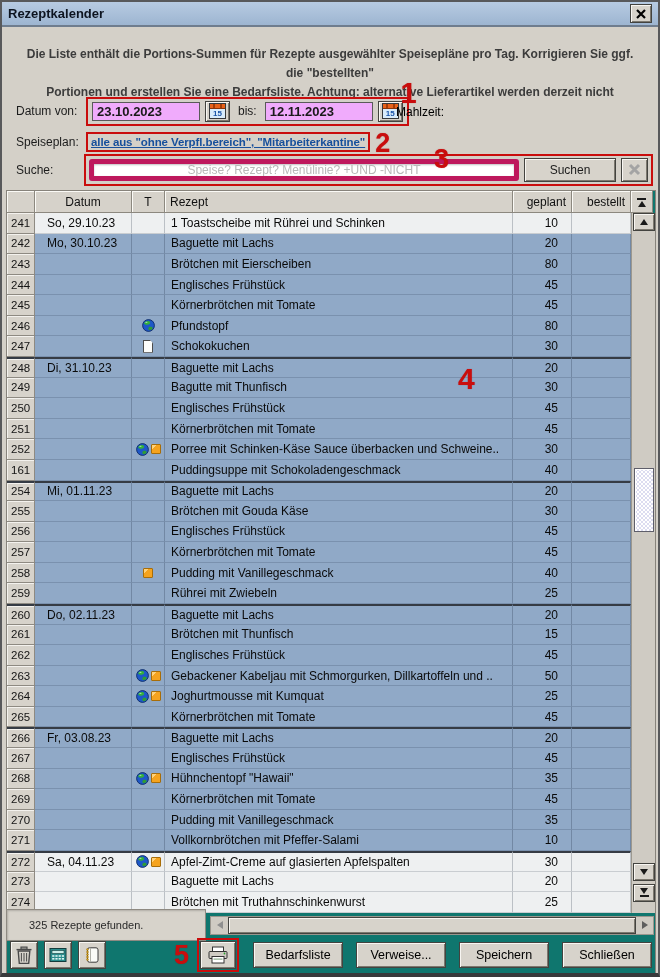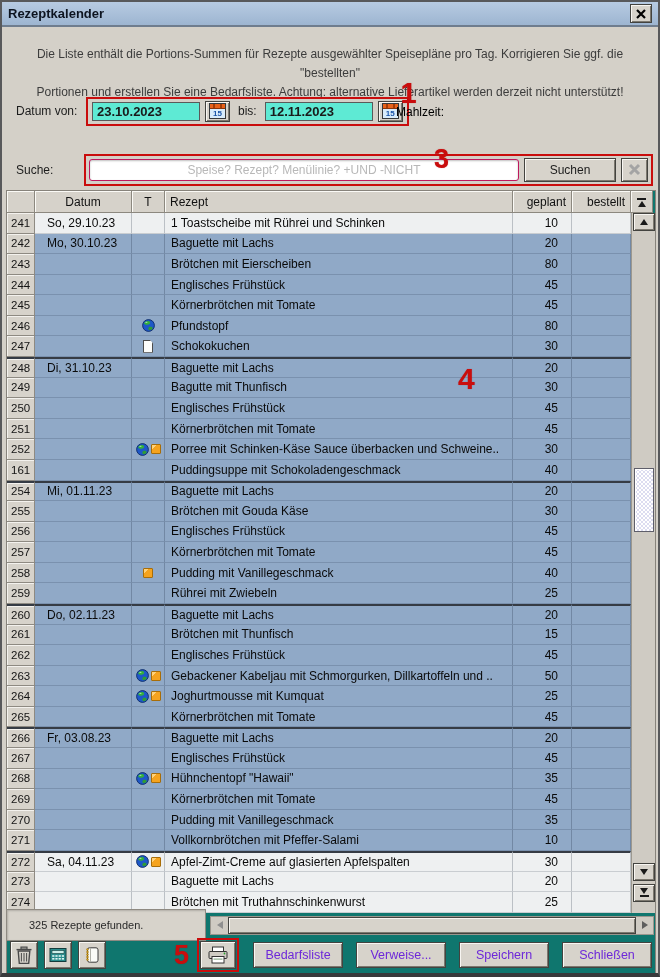--- a/index.html
+++ b/index.html
@@ -24,31 +24,31 @@
   .closebtn { margin-left:auto; width:22px; height:19px; display:flex; align-items:center; justify-content:center; }
 
   .raised {
     background:#d7d3cb; border:1px solid #43433f;
     box-shadow: inset 1px 1px 0 #f8f6f2, inset -1px -1px 0 #7c786f;
     cursor:default;
   }
 
   
   .info { position:absolute; top:43px; left:16px; right:16px; text-align:center;
-          font-size:12px; color:#3c3c3c; line-height:19px; }
+          font-size:12px; color:#3c3c3c; line-height:19px;font-weight:bold; }
 
   
   .frow { position:absolute; display:flex; align-items:center; font-size:12px; color:#1c1c1c; }
   .lbl { display:inline-block; }
 
   .row1 { left:14px; top:93px; height:32px; }
   .row1 .lbl { width:70px; }
   .redbox { border:2px solid #c90d0d; position:relative; }
   .rb1 { display:flex; align-items:center; gap:5px; padding:2px 4px; }
-  .dinput { width:108px; height:19px; border:1px solid #5a5a5a; background:#5eead4;
+  .dinput { width:108px; height:19px; border:1px solid #5a5a5a; background:#f0abfc;
             font-family:"Liberation Sans",sans-serif; font-size:13px; font-weight:bold; color:#1a1a1a; padding:0 4px; }
   .calbtn { width:25px; height:21px; display:flex; align-items:center; justify-content:center; }
   .cal { width:17px; height:16px; border:1px solid #35383b; display:flex; flex-direction:column; background:#fff; }
   .cal-top { height:5px;
     background:linear-gradient(90deg, transparent 0 3px, #a33c08 3px 5px, transparent 5px 10px, #a33c08 10px 12px, transparent 12px), #e8621a;
     border-bottom:1px solid #8c3408; }
   .cal-num { flex:1; background:#d9ecfb; color:#1b55a8; font-size:8px; font-weight:bold;
              display:flex; align-items:center; justify-content:center; line-height:1; }
   .bis { padding:0 3px; }
 
@@ -59,21 +59,21 @@
                   border-left:5px solid transparent; border-right:5px solid transparent; border-top:6px solid #111; }
 
   .row2 { left:14px; top:127px; height:26px; }
   .row2 .lbl { width:70px; }
   .rb2 { padding:1px 3px; }
   .splan { font-size:11.5px; font-weight:bold; color:#17509c; text-decoration:underline; letter-spacing:-0.1px; white-space:nowrap; }
 
   .row3 { left:14px; top:152px; right:5px; height:31px; }
   .row3 .lbl { width:68px; }
   .rb3 { flex:1; display:flex; align-items:center; gap:5px; padding:2px 3px; }
-  .sinput { flex:1; height:22px; border:1px solid #be185d; border-radius:3px;
+  .sinput { flex:1; height:22px; border:5px solid #be185d; border-radius:3px;
             box-shadow: inset 0 1px 2px rgba(0,0,0,.25); background:#fff;
             font-family:"Liberation Sans",sans-serif; font-size:12px; text-align:center; color:#333; }
   .sinput::placeholder { color:#b8b8b8; }
   .suchenbtn { width:92px; height:24px; font-size:12px; display:flex; align-items:center; justify-content:center; }
   .clearbtn { width:27px; height:24px; display:flex; align-items:center; justify-content:center; }
 
   
   .ann { position:absolute; color:#c90d0d; font-weight:bold; font-size:29px; line-height:1;
          text-shadow:0 0 1px rgba(160,0,0,.5); pointer-events:none; z-index:50; }
   .a1 { right:-10px; top:-20px; }
@@ -140,21 +140,21 @@
   .htri-l { width:0;height:0;border-top:4px solid transparent;border-bottom:4px solid transparent;border-right:6px solid #8f8f8f; }
   .htri-r { width:0;height:0;border-top:4px solid transparent;border-bottom:4px solid transparent;border-left:6px solid #5e5e5e; }
   .hthumb { flex:1; }
 
   
   .footer { position:absolute; left:8px; top:938px; right:6px; height:30px; display:flex; align-items:center; }
   .mini { width:28px; height:28px; display:flex; align-items:center; justify-content:center; margin-right:6px; }
   .printwrap { border:2px solid #c90d0d; padding:1px; }
   .printbtn { width:36px; height:28px; display:flex; align-items:center; justify-content:center; }
   .bigwrap { flex:1; display:flex; gap:13px; margin-left:14px; }
-  .big { flex:1; height:26px; font-size:12.5px; color:#6d28d9; display:flex; align-items:center; justify-content:center;
+  .big { flex:1; height:26px; font-size:12.5px; color:#000000; display:flex; align-items:center; justify-content:center;
          font-family:"Liberation Sans",sans-serif; }
 </style>
 </head>
 <body>
 
 <div class="win">
 
   <div class="titlebar">
     <span class="title">Rezeptkalender</span>
     <div class="closebtn raised">
@@ -188,20 +188,27 @@
         </div>
       </div>
       <span class="ann a1">1</span>
     </div>
   </div>
 
   <div class="mahlzeit">
     <span>Mahlzeit:</span>
   </div>
 
+  <div class="frow row2">
+    <span class="lbl">Speiseplan:</span>
+    <div class="redbox rb2">
+      <span class="splan">alle aus "ohne Verpfl.bereich", "Mitarbeiterkantine"</span>
+      <span class="ann a2">2</span>
+    </div>
+  </div>
 
   <div class="frow row3">
     <span class="lbl">Suche:</span>
     <div class="redbox rb3">
       <input class="sinput" placeholder="Speise? Rezept? Menülinie? +UND -NICHT" style="">
       <div class="suchenbtn raised">Suchen</div>
       <div class="clearbtn raised">
         <svg width="13" height="13" viewBox="0 0 13 13">
           <path d="M2 2 L11 11 M11 2 L2 11" stroke="#a4a4a4" stroke-width="3"></path>
         </svg>

